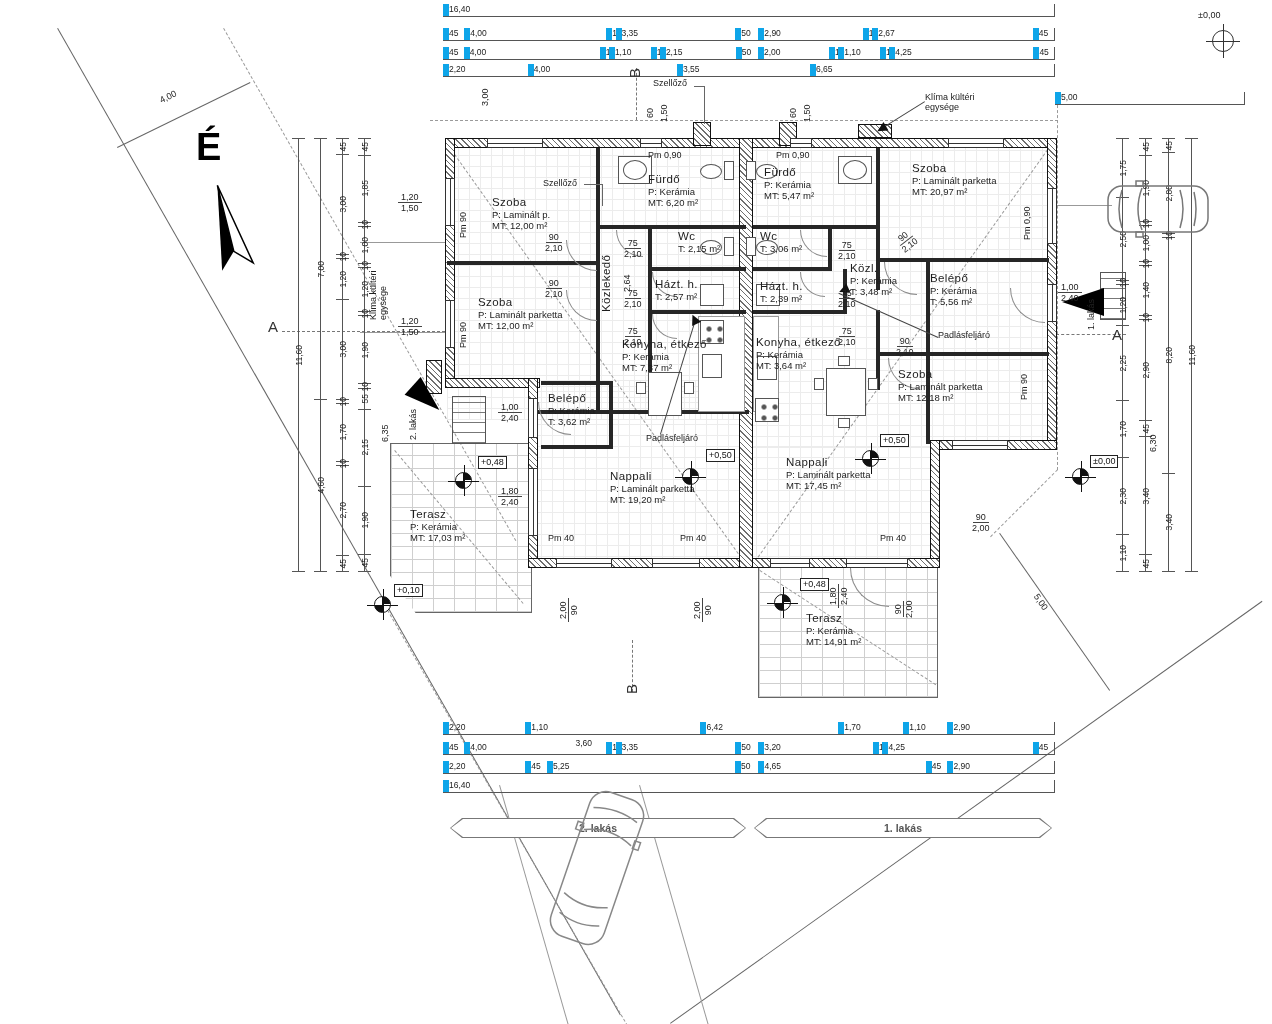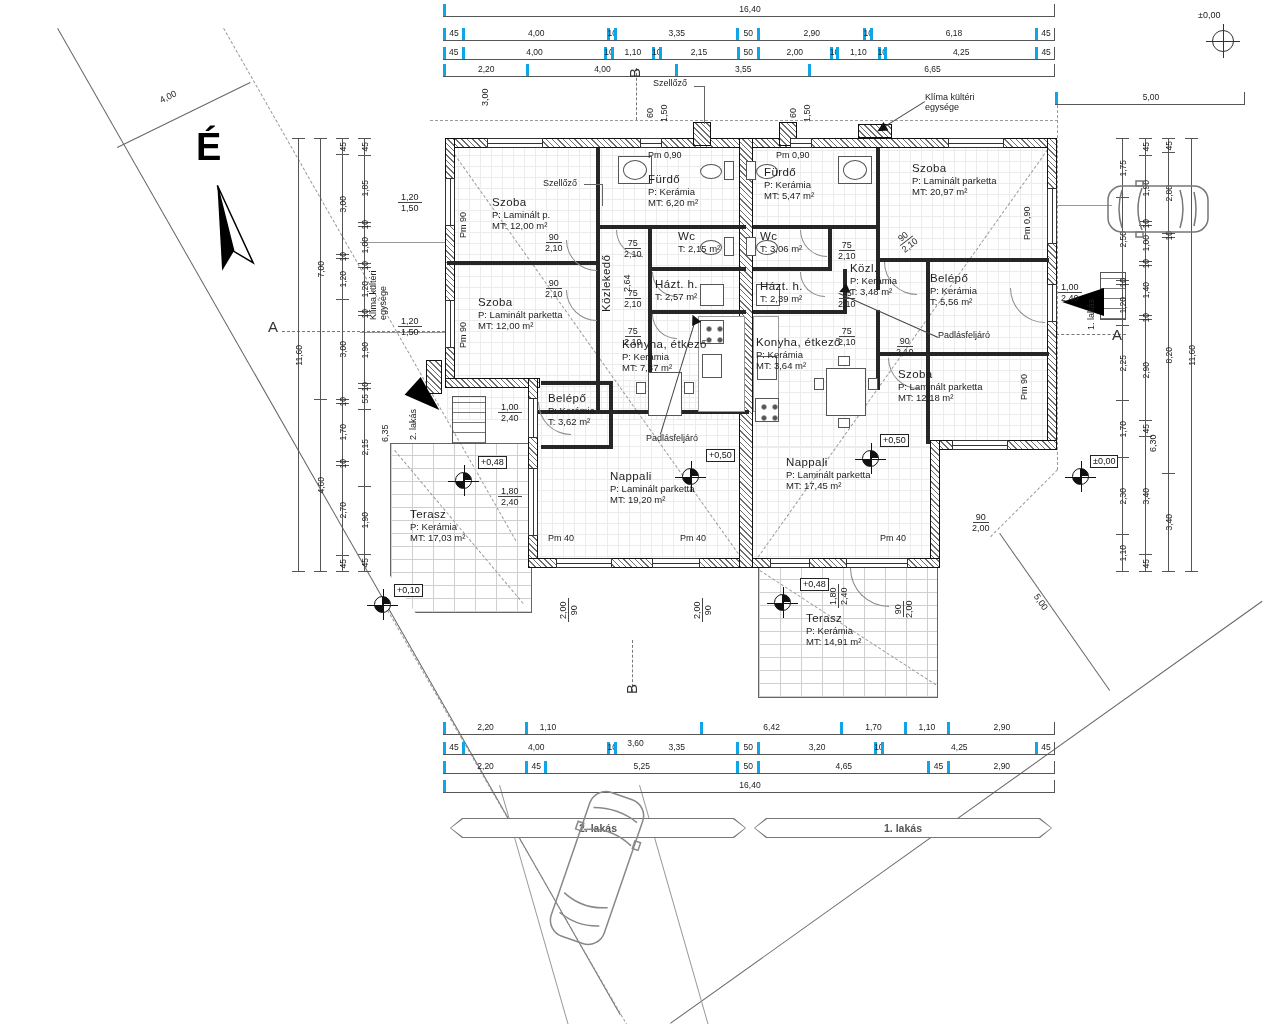--- a/index.html
+++ b/index.html
@@ -27,21 +27,21 @@
   .arc{position:absolute;border-left:1px solid #8a8a8a;border-bottom:1px solid #8a8a8a;border-radius:0 0 0 100%}
   .fx{position:absolute;box-sizing:border-box;border:1px solid #555;background:#fff}
   .fx.ell{border-radius:50%}
   .fx.light{border-color:#999}
   .stove{background-image:radial-gradient(circle,#555 2.2px,transparent 2.8px);
     background-size:11px 11px;background-position:2.5px 2.5px}
   .steps{position:absolute;box-sizing:border-box;border:1px solid #555;
     background-image:repeating-linear-gradient(0deg,#777 0 1px,transparent 1px 10px)}
   .hchain{position:absolute;display:flex;height:13px}
   .hchain::before{content:"";position:absolute;left:0;right:0;bottom:0;height:1px;background:#555}
-  .hchain .seg{flex-basis:0;min-width:0;display:flex;justify-content:center;border-left:3px solid #0ea5e9}
+  .hchain .seg{flex-basis:0;min-width:0;display:flex;border-left:6px solid #0ea5e9}
   .hchain .seg:last-child{border-right:1px solid #555}
   .hchain .seg span{font-size:8.5px;line-height:11px;white-space:nowrap}
   .vchain{position:absolute;display:flex;flex-direction:column;width:13px}
   .vchain::before{content:"";position:absolute;top:0;bottom:0;left:6px;width:1px;background:#555}
   .vchain .seg{flex-basis:0;min-height:0;border-top:1px solid #555;display:flex;align-items:center;justify-content:center}
   .vchain .seg:last-child{border-bottom:1px solid #555}
   .vchain .seg span{writing-mode:vertical-rl;transform:rotate(180deg);font-size:8.5px;white-space:nowrap}
   .room{position:absolute;transform-origin:0 0;white-space:nowrap;color:#1d1d1d}
   .room .rname{font-size:11.5px;letter-spacing:.4px;margin-bottom:1px}
   .room .rline{font-size:9.5px;line-height:11px}
@@ -242,21 +242,21 @@
       <div class="seg" style="flex-grow: 0.5;">
         <span>50</span>
       </div>
       <div class="seg" style="flex-grow: 2.9;">
         <span>2,90</span>
       </div>
       <div class="seg" style="flex-grow: 0.1;">
         <span>10</span>
       </div>
       <div class="seg" style="flex-grow: 4.55;">
-        <span>6,18</span>
+        <span>2,67</span>
       </div>
       <div class="seg" style="flex-grow: 0.45;">
         <span>45</span>
       </div>
     </div>
   <div class="hchain" style="left:443px;top:47px;width:612px">
       <div class="seg" style="flex-grow: 0.45;">
         <span>45</span>
       </div>
       <div class="seg" style="flex-grow: 4;">

